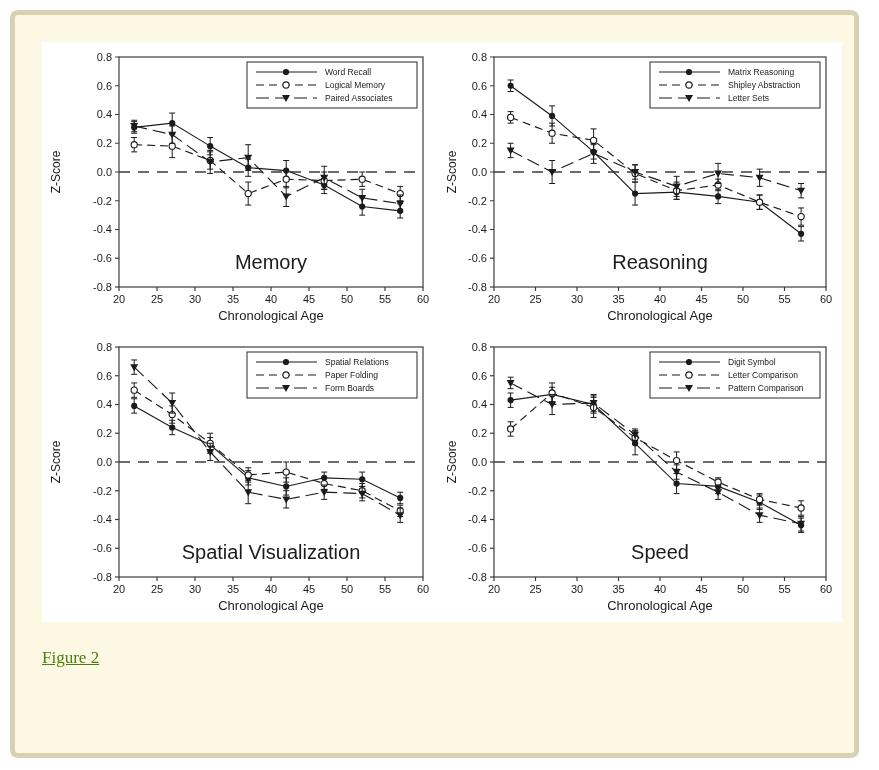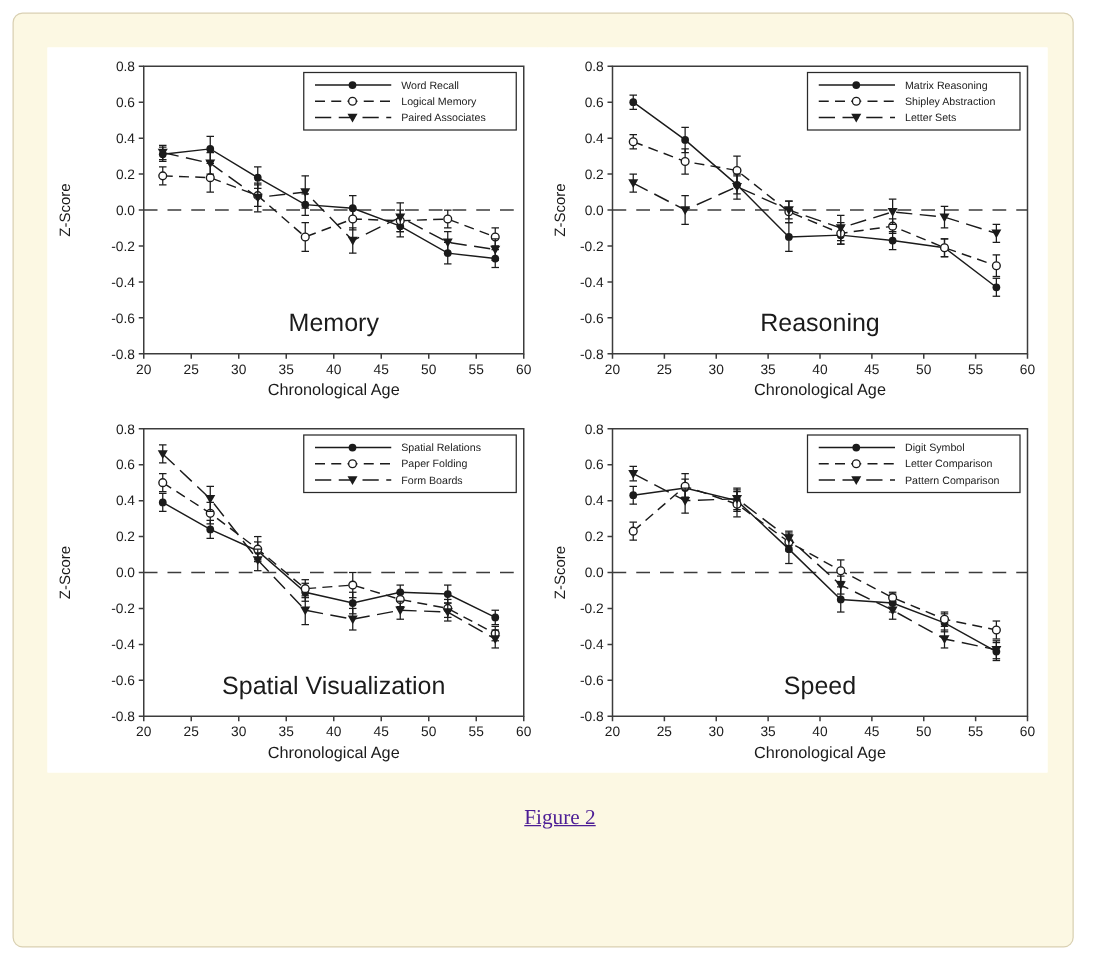--- a/index.html
+++ b/index.html
@@ -2,25 +2,24 @@
 <html><head>
 <meta charset="utf-8">
 <style>
   html,body{margin:0;padding:0;background:#ffffff;}
   body{font-family:"Liberation Sans",sans-serif;}
   .card{
     box-sizing:border-box;
     width:849px;height:748px;
     margin:10px;
     background:#fcf8e3;
-    border:1px solid #15803d;
+    border:5px solid #15803d;
     border-radius:8px;
     padding:27px 0 0 27px;
     overflow:hidden;
-    text-align:center;
   }
   .fig{
     width:800px;height:580px;
     background:#ffffff;
     display:flex;flex-wrap:wrap;
   }
   .panel{display:block;background:#ffffff;}
   .panel text{font-family:"Liberation Sans",sans-serif;}
   .linkrow{margin-top:26px;}
   .figlink{
@@ -678,15 +677,15 @@
           <line x1="217" x2="278" y1="43" y2="43" stroke="#1b1b1b" stroke-width="1.1" stroke-dasharray="8,5"></line>
           <circle cx="247" cy="43" r="3.1" fill="#ffffff" stroke="#1b1b1b" stroke-width="1.1"></circle>
           <text x="286" y="43" dy="0.35em" font-size="8.5" fill="#1b1b1b">Letter Comparison</text>
           <line x1="217" x2="278" y1="56" y2="56" stroke="#1b1b1b" stroke-width="1.1" stroke-dasharray="13,6"></line>
           <path d="M 243 53 L 251 53 L 247 60 Z" fill="#1b1b1b"></path>
           <text x="286" y="56" dy="0.35em" font-size="8.5" fill="#1b1b1b">Pattern Comparison</text>
         </g>
       </svg>
   </div>
   <div class="linkrow">
-    <a class="figlink" href="#" style="color: #4c1d95;">Figure 2</a>
+    <a class="figlink" href="#" style="color: #4d7c0f;">Figure 2</a>
   </div>
 </div>
 
 </body></html>

